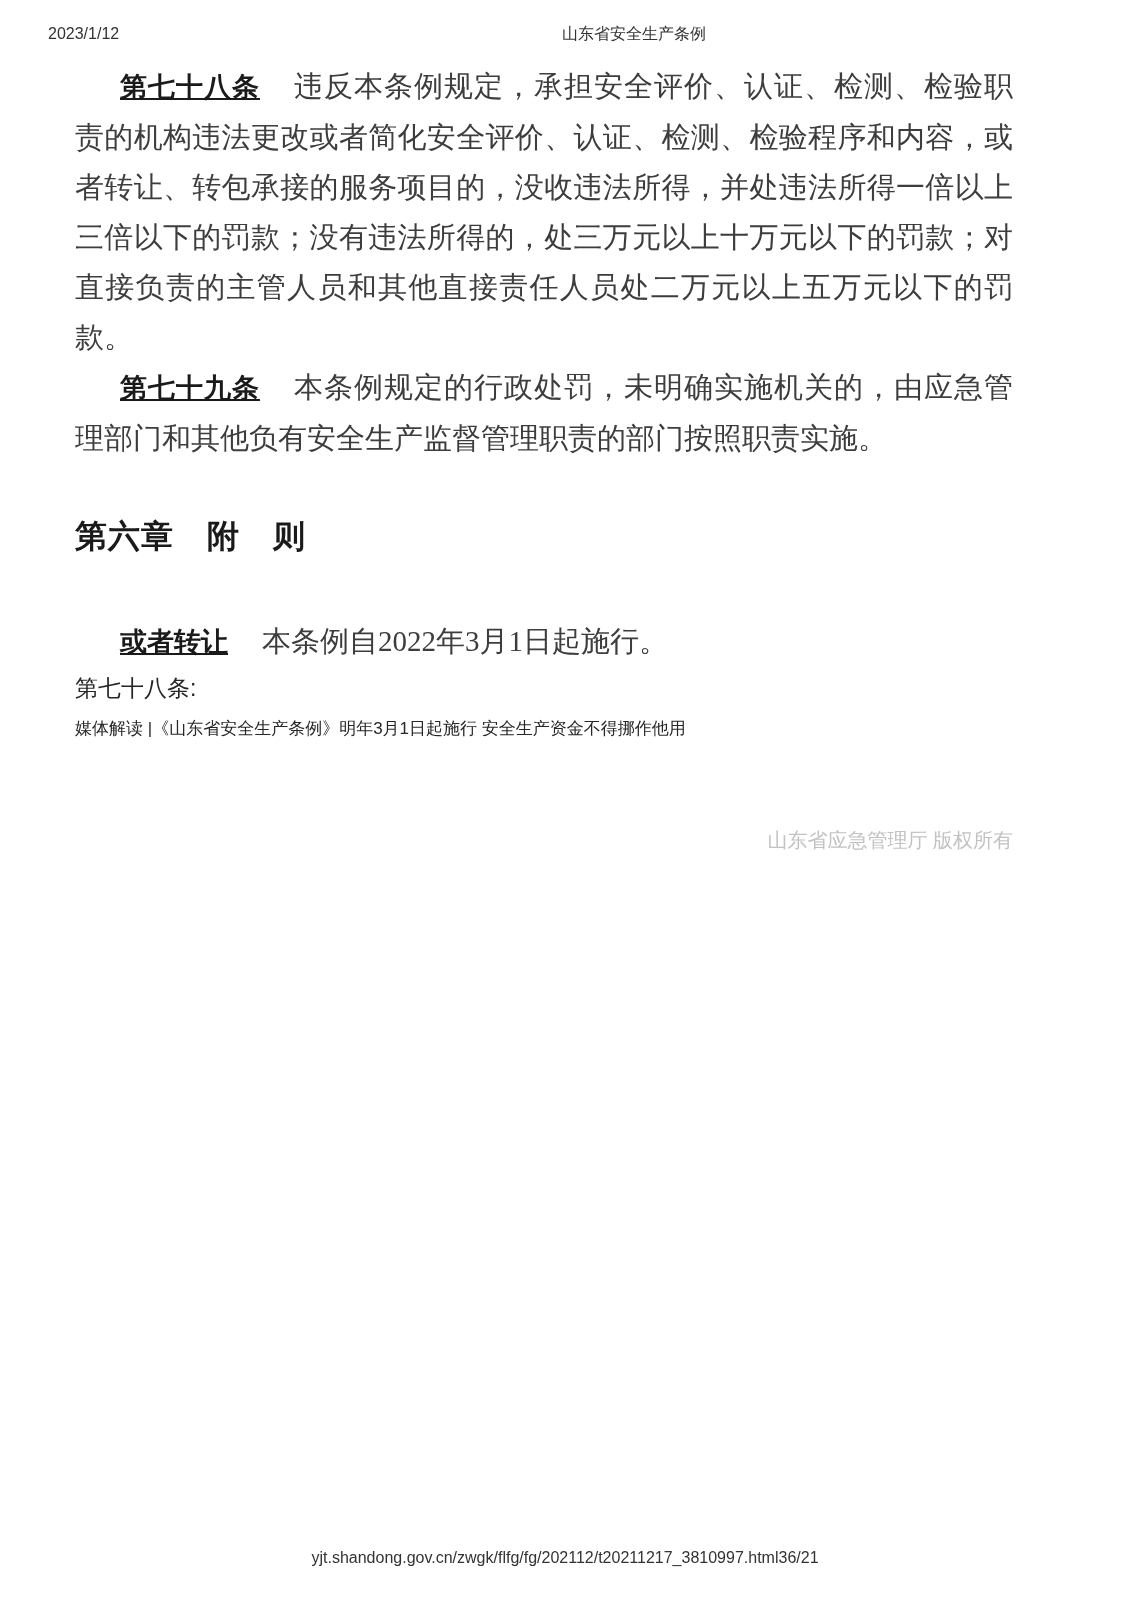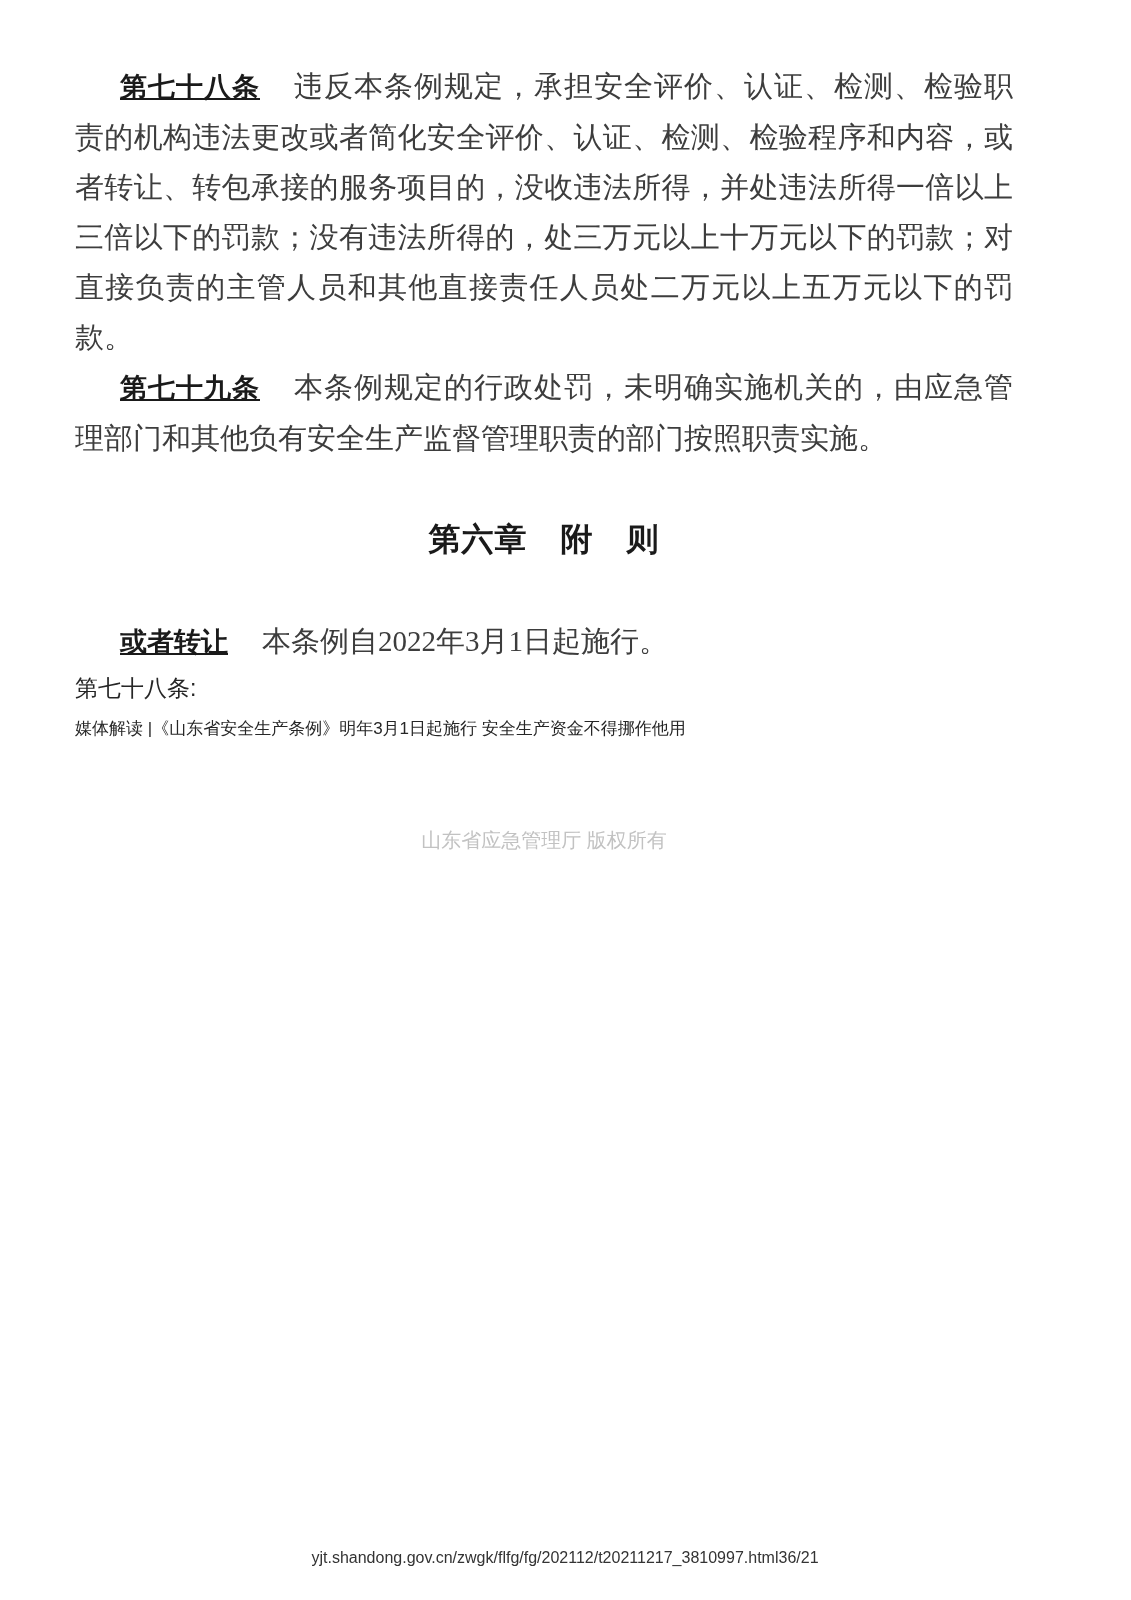--- a/index.html
+++ b/index.html
@@ -49,26 +49,25 @@
   .article-label {
     font-family: "Liberation Sans", "DejaVu Sans", sans-serif;
     font-weight: 700;
     font-size: 27px;
     color: #1a1a1a;
     margin-right: 34px;
     text-decoration: underline;
   }
   h2.chapter-heading {
     margin: 51px 0 0 0;
-    font-family: Liberation Serif, serif;
+    font-family: Liberation Mono, monospace;
     font-weight: 700;
     font-size: 32px;
     line-height: 50px;
     color: #1a1a1a;
-    text-align: center;
     letter-spacing: 1px;
   }
   p.article-80 { margin-top: 52px; }
 
   .related-label {
     margin-top: 3px;
     font-size: 23px;
     line-height: 36px;
     color: #262626;
   }
@@ -77,21 +76,21 @@
     font-size: 17px;
     line-height: 36px;
     color: #262626;
     cursor: pointer;
   }
   .copyright {
     margin-top: 80px;
     font-size: 20px;
     line-height: 26px;
     color: #c2c2c2;
-    text-align: center;
+    text-align: right;
   }
 
   
   .print-footer {
     position: absolute;
     left: 48px;
     right: 49px;
     bottom: 33px;
     height: 18px;
     font-size: 16px;
@@ -99,20 +98,24 @@
     color: #333333;
     display: flex;
     justify-content: center;
   }
 </style>
 </head>
 <body>
 
 <div class="page">
 
+  <header class="print-header">
+    <span class="header-date">2023/1/12</span>
+    <span class="header-title">山东省安全生产条例</span>
+  </header>
 
   <main class="content">
 
     <p class="article"><b class="article-label">第七十八条</b><span class="article-text">违反本条例规定，承担安全评价、认证、检测、检验职责的机构违法更改或者简化安全评价、认证、检测、检验程序和内容，或者转让、转包承接的服务项目的，没收违法所得，并处违法所得一倍以上三倍以下的罚款；没有违法所得的，处三万元以上十万元以下的罚款；对直接负责的主管人员和其他直接责任人员处二万元以上五万元以下的罚款。</span></p>
 
     <p class="article"><b class="article-label">第七十九条</b><span class="article-text">本条例规定的行政处罚，未明确实施机关的，由应急管理部门和其他负有安全生产监督管理职责的部门按照职责实施。</span></p>
 
     <h2 class="chapter-heading">第六章　附　则</h2>
 
     <p class="article article-80"><b class="article-label">或者转让</b><span class="article-text">本条例自2022年3月1日起施行。</span></p>

